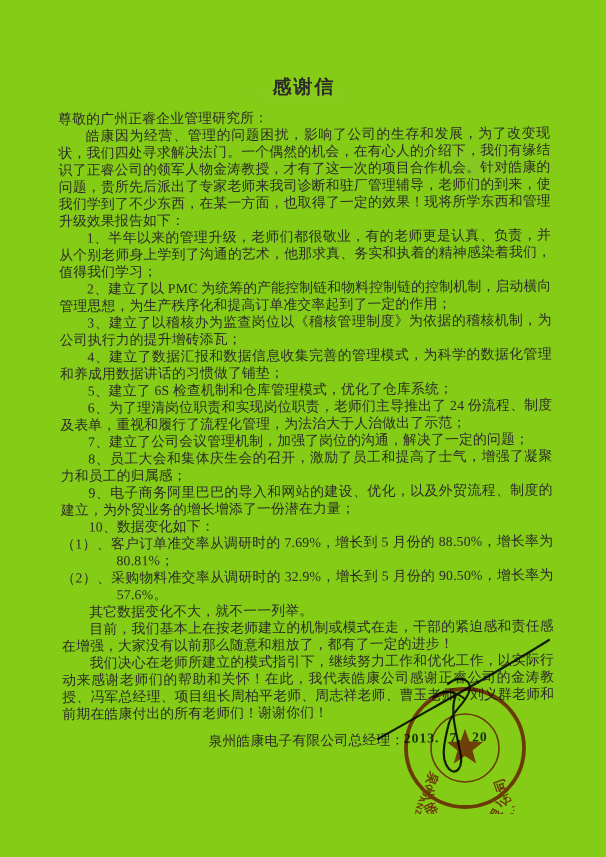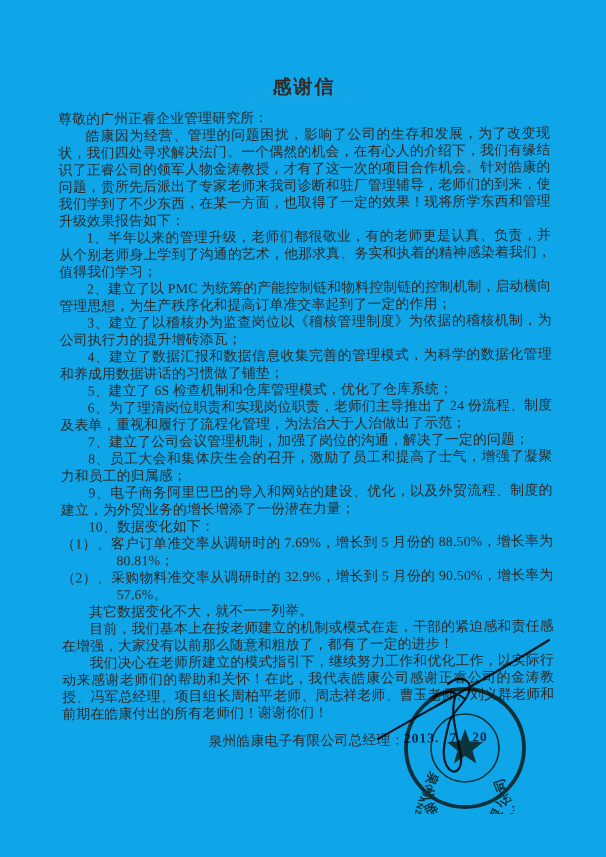--- a/index.html
+++ b/index.html
@@ -4,21 +4,21 @@
 <style>
   html, body {
     margin: 0;
     padding: 0;
     background: #ffffff;
   }
   .page {
     position: relative;
     width: 606px;
     height: 857px;
-    background: #0ea5e9;
+    background: #84cc16;
     overflow: hidden;
     font-family: "Liberation Serif", "DejaVu Serif", serif;
     color: #2d2b29;
   }
   
   .page::before {
     content: "";
     position: absolute;
     inset: 0;
     background:

